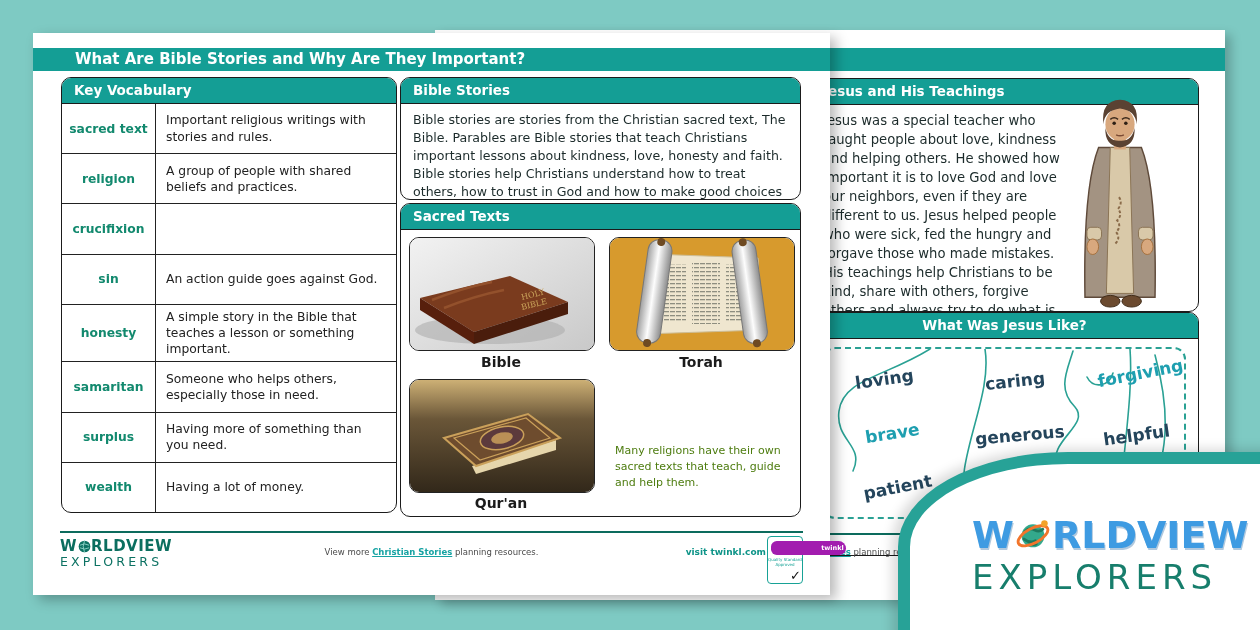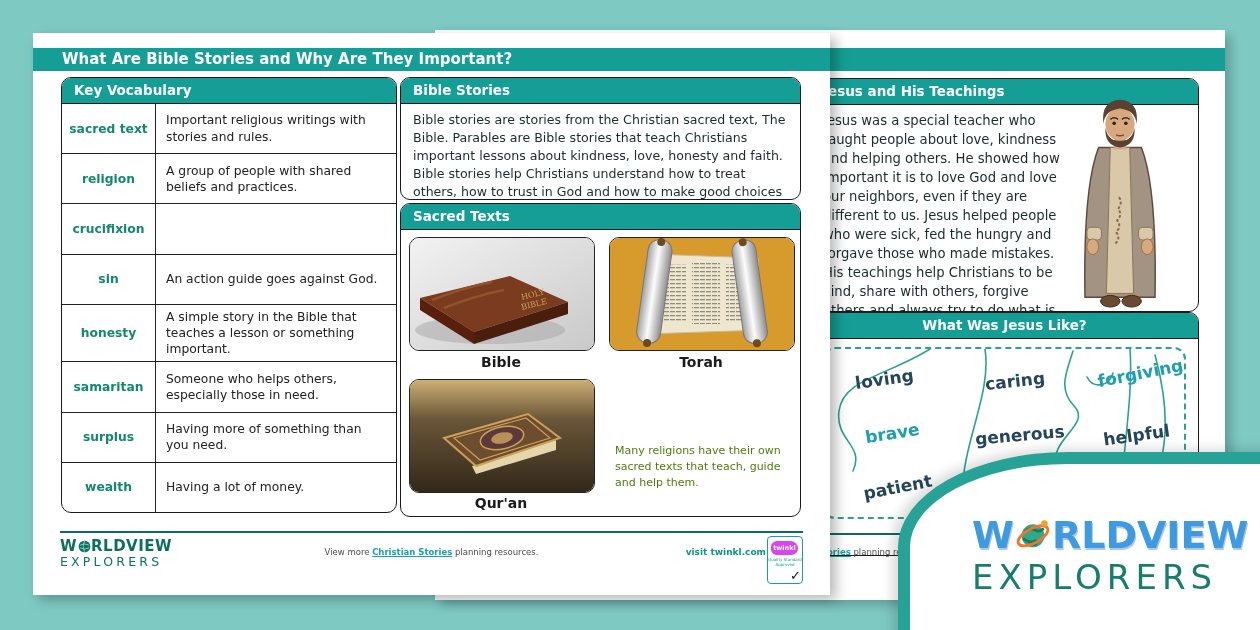--- a/index.html
+++ b/index.html
@@ -3,21 +3,21 @@
 <meta charset="utf-8">
 <style>
   html,body{margin:0;padding:0;}
   .stage{position:relative;width:1260px;height:630px;background:#7ecac3;overflow:hidden;
          font-family:"DejaVu Sans",sans-serif;}
   .page{position:absolute;background:#fff;}
   .page1{left:33px;top:33px;width:797px;height:562px;z-index:2;box-shadow:6px 5px 12px rgba(0,0,0,.28);}
   .page2{left:435px;top:30px;width:790px;height:570px;z-index:1;box-shadow:6px 5px 10px rgba(0,0,0,.22);}
   .titlebar{position:absolute;left:0;right:0;height:23px;background:#149e95;color:#fff;
             font-weight:bold;font-size:15px;line-height:23px;}
-  .p1-titlebar{top:15px;padding-left:29px;}
+  .p1-titlebar{top:15px;padding-left:42px;}
   .p2-titlebar{top:18px;}
   .box{position:absolute;border:1.5px solid #1b1b1b;border-radius:10px;background:#fff;overflow:hidden;justify-content:flex-end;}
   .box-header{background:#149e95;color:#fff;font-weight:bold;font-size:13.5px;height:25px;
               line-height:25px;padding-left:12px;border-bottom:1.5px solid #1b1b1b;}
   .box-header.center{text-align:center;padding-left:0;}
   
   .vocab{left:28px;top:44px;width:334px;height:434px;display:flex;flex-direction:column;}
   .vbody{flex:1;display:flex;flex-direction:column;}
   .vrow{flex:1;display:grid;grid-template-columns:94px 1fr;border-top:1.4px solid #222;}
   .vrow:first-child{border-top:none;}
@@ -38,23 +38,23 @@
   .p1 .fdivider{top:498px;}
   .flogo{position:absolute;left:27px;top:506px;color:#0b6e5f;line-height:1;}
   .flogo .l1{display:flex;align-items:center;font-weight:800;font-size:15px;letter-spacing:.5px;}
   .flogo .l2{font-size:12.5px;letter-spacing:3.2px;margin-top:2px;color:#0d7263;}
   .fglobe{width:13px;height:13px;margin:0 .5px;}
   .fcenter{position:absolute;left:0;right:0;top:514px;text-align:center;font-size:8.5px;color:#4a4a4a;}
   .fcenter a{color:#16a3a3;font-weight:bold;text-decoration:underline;}
   .fvisit{position:absolute;right:64px;top:514px;font-size:9px;font-weight:bold;color:#0e9488;margin-left:16px;}
   .badge{position:absolute;right:27px;top:503px;width:34px;height:46px;border:1.2px solid #17a296;
          border-radius:4px;background:#fff;}
-  .badge .cloud{position:absolute;left:3px;top:4px;width:27px;height:14px;background:#d946ef;
+  .badge .cloud{position:absolute;left:3px;top:4px;width:27px;height:14px;background:#a21caf;
                 border-radius:7px 9px 8px 7px;color:#fff;font-size:6.5px;font-weight:bold;
-                text-align:center;line-height:14px;}
+                text-align:center;line-height:14px;padding-left:48px;}
   .badge .cap{position:absolute;left:0;right:0;top:21px;font-size:4px;line-height:1.2;
               text-align:center;color:#17a296;}
   .badge .chk{position:absolute;right:1px;bottom:0px;font-size:13px;color:#111;font-weight:bold;}
   
   .jbox{left:375px;top:48px;width:387px;height:232px;}
   .jtext{position:absolute;left:12px;top:32px;width:243px;margin:0;font-size:13.2px;line-height:1.44;color:#1c2b2b;}
   .jesus-svg{position:absolute;right:28px;top:16px;}
   .likebox{left:375px;top:282px;width:387px;height:242px;}
   .dashed{position:absolute;left:12px;top:34px;right:12px;height:168px;border:2px dashed #2aa194;
           border-radius:12px;}

